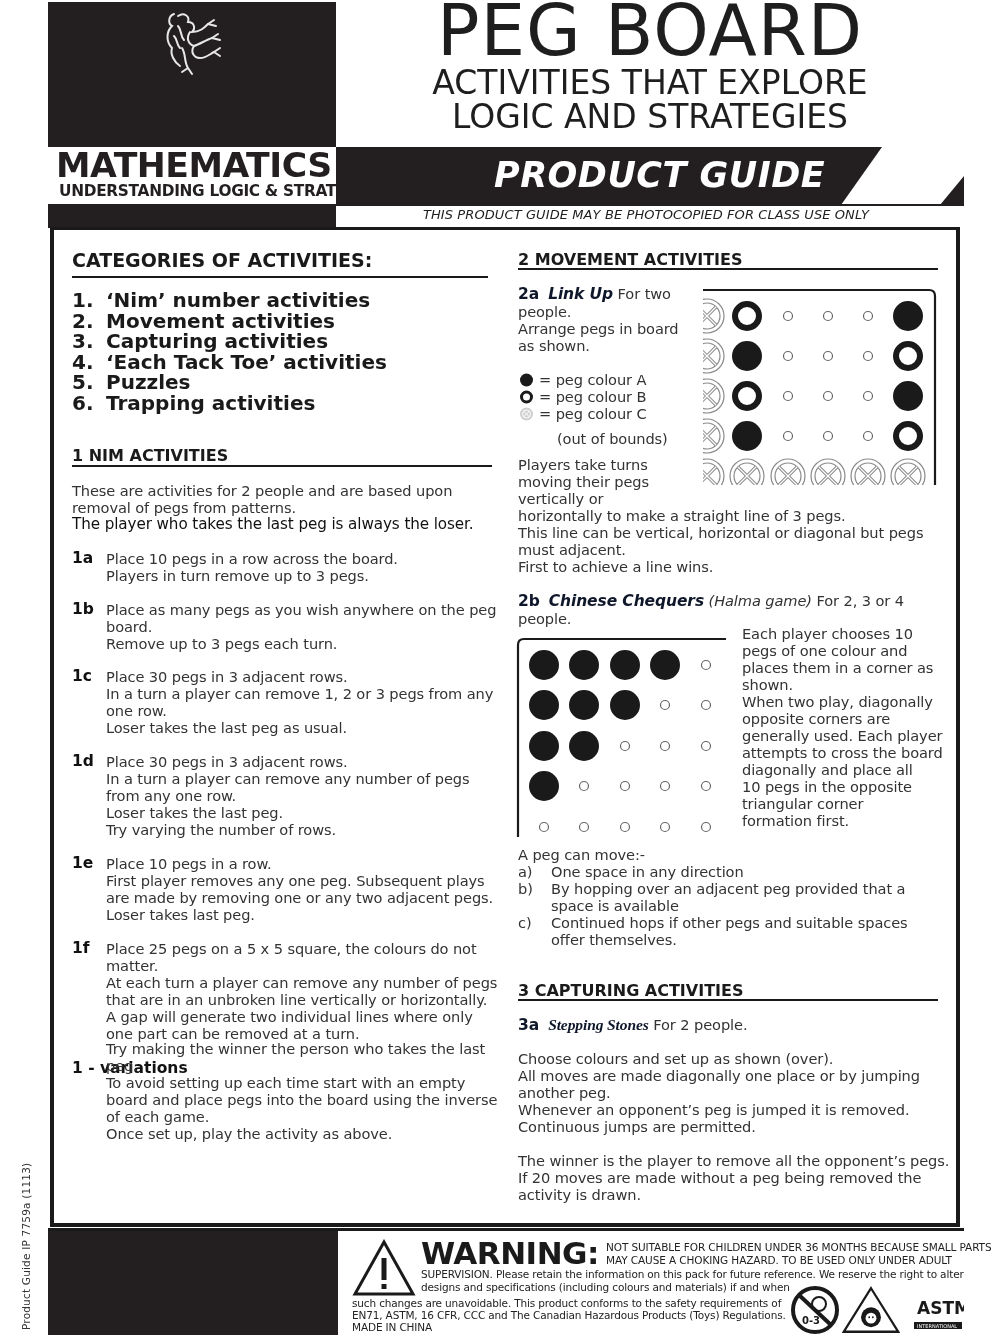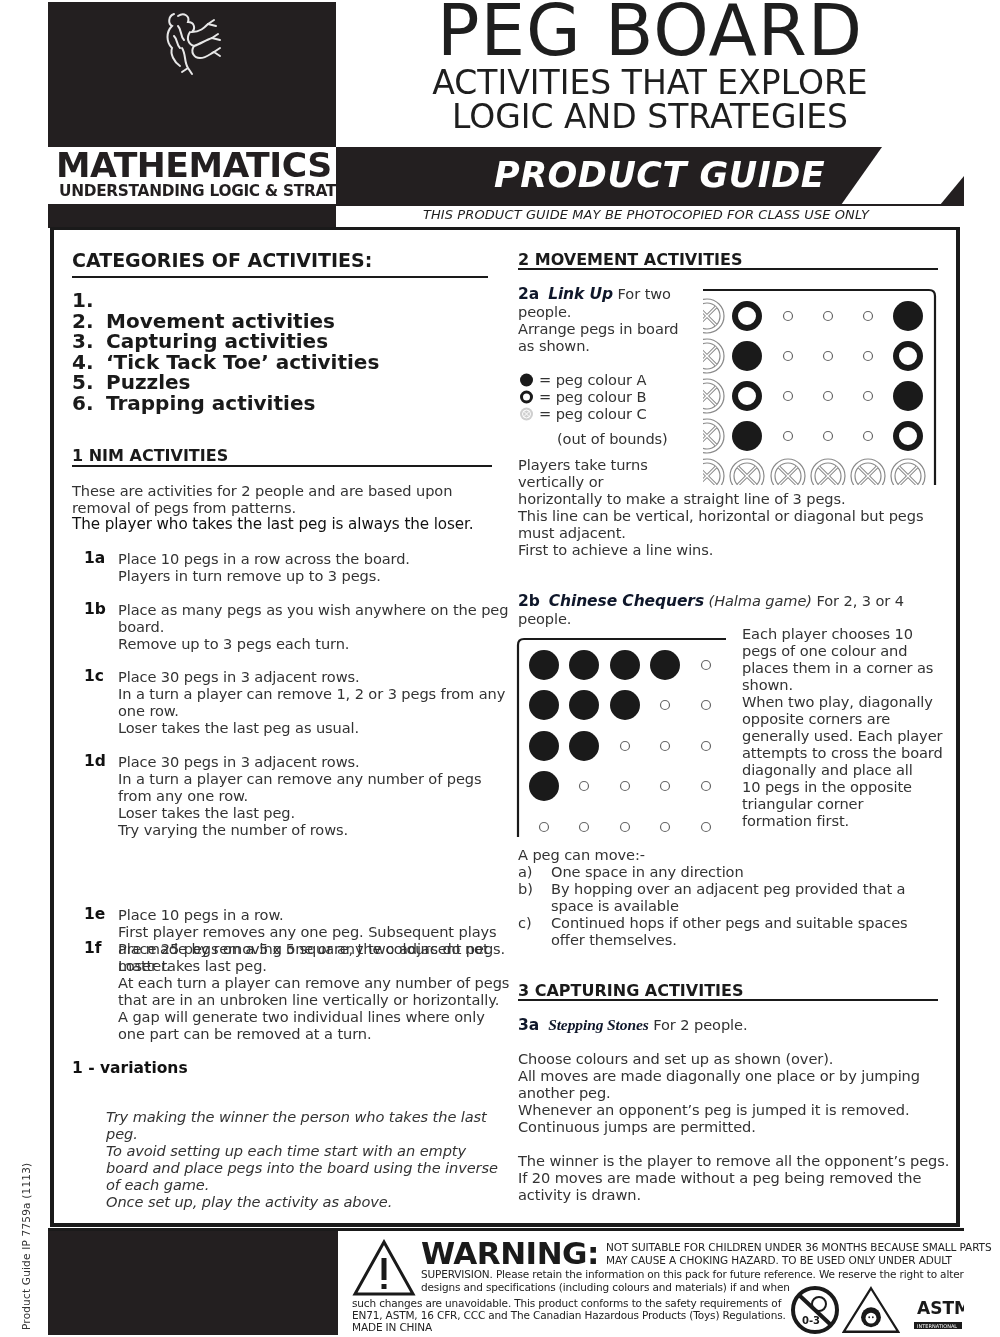--- a/index.html
+++ b/index.html
@@ -30,21 +30,21 @@
   .cat-list { left: 72px; top: 290px; font-size: 20px; font-weight: 700; line-height: 20.5px; color: #1a1a1a; }
   .cat-list .row { display: flex; }
   .cat-list .num { width: 34px; }
 
   .h-sec { font-size: 16px; font-weight: 700; color: #1a1a1a; }
   .rule-sec { height: 2px; background: #1a1a1a; }
 
   .body-txt { font-size: 14.6px; line-height: 17px; color: #333; letter-spacing: -0.1px; }
   .body-strong { font-size: 15.2px; color: #111; }
   .item { position: absolute; left: 72px; width: 425px; display: flex; }
-  .item .lbl { width: 34px; font-weight: 700; font-size: 15.5px; color: #111; flex-shrink: 0; line-height: 17px; margin-left: 12px; }
+  .item .lbl { width: 34px; font-weight: 700; font-size: 15.5px; color: #111; flex-shrink: 0; line-height: 17px; }
   .item .txt { flex: 1; }
   .line { display: block; white-space: nowrap; }
 
   
   .rc { left: 518px; }
   .sub-head b { font-weight: 700; color: #0f172a; }
   .sub-head i { font-style: italic; }
 
   .legend-row { display: flex; align-items: center; height: 17px; }
   .legend-row .sym { width: 17px; height: 14px; display: inline-block; margin-right: 4px; position: relative; }
@@ -99,32 +99,33 @@
 <div class="abs black-left-strip"></div>
 <div class="abs photocopy">THIS PRODUCT GUIDE MAY BE PHOTOCOPIED FOR CLASS USE ONLY</div>
 
 <div class="abs frame"></div>
 
 <div class="abs h-cat">CATEGORIES OF ACTIVITIES:</div>
 <div class="abs rule-cat"></div>
 <div class="abs cat-list">
   <div class="row">
       <span class="num">1.</span>
+      <span>‘Nim’ number activities</span>
     </div>
   <div class="row">
       <span class="num">2.</span>
       <span>Movement activities</span>
     </div>
   <div class="row">
       <span class="num">3.</span>
       <span>Capturing activities</span>
     </div>
   <div class="row">
       <span class="num">4.</span>
-      <span>‘Tick Tack Toe’ activities</span>
+      <span>‘Each Tack Toe’ activities</span>
     </div>
   <div class="row">
       <span class="num">5.</span>
       <span>Puzzles</span>
     </div>
   <div class="row">
       <span class="num">6.</span>
       <span>Trapping activities</span>
     </div>
 </div>
@@ -169,21 +170,21 @@
   <span class="lbl">1d</span>
   <span class="txt">
     <span class="line">Place 30 pegs in 3 adjacent rows.</span>
     <span class="line">In a turn a player can remove any number of pegs</span>
     <span class="line">from any one row.</span>
     <span class="line">Loser takes the last peg.</span>
     <span class="line">Try varying the number of rows.</span>
   </span>
 </div>
 
-<div class="item body-txt" style="top:906px;">
+<div class="item body-txt" style="top:855px;">
   <span class="lbl">1e</span>
   <span class="txt">
     <span class="line">Place 10 pegs in a row.</span>
     <span class="line">First player removes any one  peg. Subsequent plays</span>
     <span class="line">are made by removing one or any two adjacent pegs.</span>
     <span class="line">Loser takes last peg.</span>
   </span>
 </div>
 
 <div class="item body-txt" style="top:940px;">
@@ -192,21 +193,21 @@
     <span class="line">Place 25 pegs on a 5 x 5 square, the colours do not</span>
     <span class="line">matter.</span>
     <span class="line">At each turn a player can remove any number of pegs</span>
     <span class="line">that are in an unbroken line vertically or horizontally.</span>
     <span class="line">A gap will generate two individual lines where only</span>
     <span class="line">one part can be removed at a turn.</span>
   </span>
 </div>
 
 <div class="abs" style="left:72px; top:1059px; font-size:15.5px; font-weight:700; color:#111;">1 - variations</div>
-<div class="abs body-txt" style="left:106px; top:1108px; width:400px;font-style:italic;">
+<div class="abs body-txt" style="left:106px; top:1040px; width:400px;">
   <span class="line">Try making the winner the person who takes the last</span>
   <span class="line">peg.</span>
   <span class="line">To avoid setting up each time start with an empty</span>
   <span class="line">board and place pegs into the board using the inverse</span>
   <span class="line">of each game.</span>
   <span class="line">Once set up, play the activity as above.</span>
 </div>
 
 <div class="abs h-sec rc" style="top:250px;">2 MOVEMENT ACTIVITIES</div>
 <div class="abs rule-sec" style="left:518px; top:268px; width:420px;"></div>
@@ -288,20 +289,21 @@
       <circle cx="125" cy="109" r="4.5"></circle>
       <circle cx="165" cy="109" r="4.5"></circle>
     <circle cx="85" cy="149" r="4.5"></circle>
       <circle cx="125" cy="149" r="4.5"></circle>
       <circle cx="165" cy="149" r="4.5"></circle>
   </g>
 </svg>
 
 <div class="abs body-txt rc" style="top:456px; width:440px;">
   <span class="line">Players take turns</span>
+  <span class="line">moving their pegs</span>
   <span class="line">vertically or</span>
   <span class="line">horizontally to make a straight line of 3 pegs.</span>
   <span class="line">This line can be vertical, horizontal or diagonal but pegs</span>
   <span class="line">must adjacent.</span>
   <span class="line">First to achieve a line wins.</span>
 </div>
 
 <div class="abs body-txt rc" style="top:592px; width:440px;">
   <span class="line sub-head"><b style="font-size:15.5px;">2b</b>&nbsp; <b><i style="font-size:15.5px;">Chinese Chequers</i></b> <i>(Halma game)</i><span> For 2, 3 or 4</span></span>
   <span class="line">people.</span>

